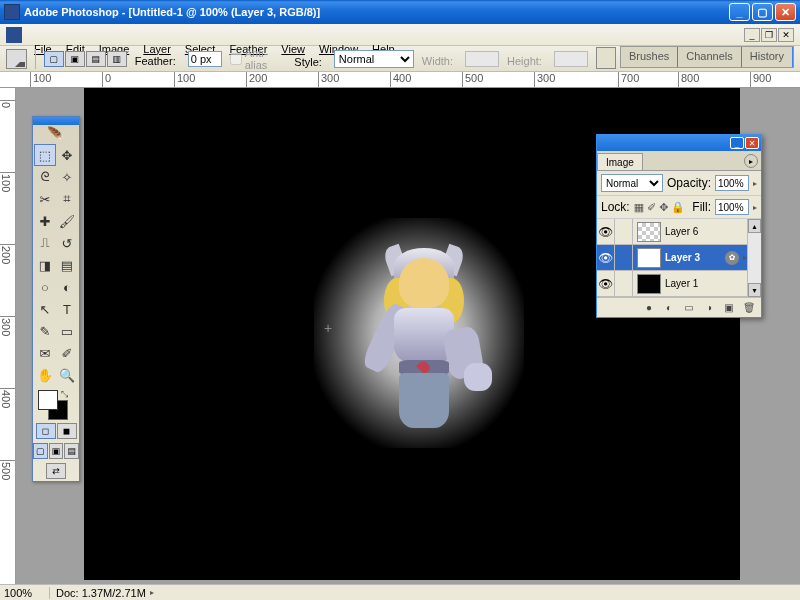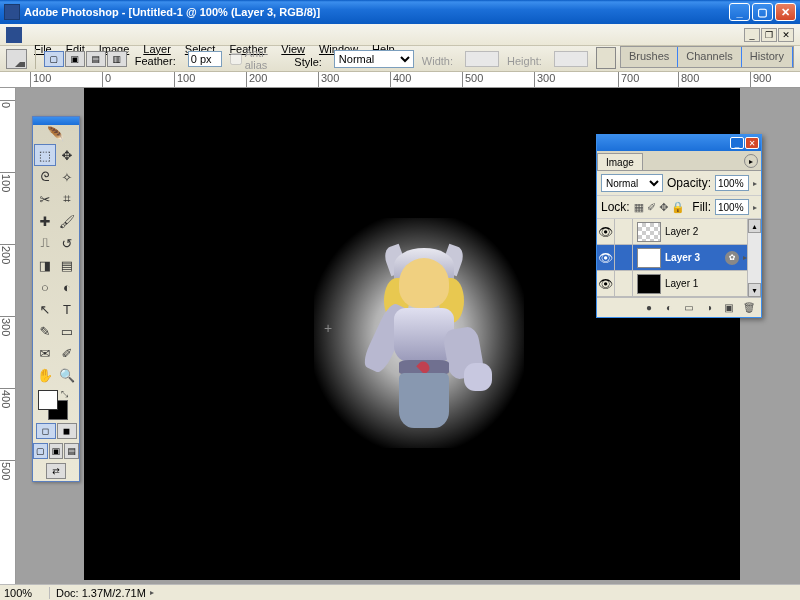--- a/index.html
+++ b/index.html
@@ -293,21 +293,21 @@
     <span class="lp-label" style="margin-left:auto">Fill:</span>
     <input class="lp-input" value="100%" style="">
     <span class="lp-arrow">▸</span>
   </div>
   <div class="lp-body">
     <div class="lp-left lp-list">
       <div class="layer-row">
         <div class="layer-eye">👁</div>
         <div class="layer-link"></div>
         <div class="layer-thumb checker"></div>
-        <div class="layer-name">Layer 2</div>
+        <div class="layer-name">Layer 6</div>
       </div>
       <div class="layer-row sel">
         <div class="layer-eye">👁</div>
         <div class="layer-link"></div>
         <div class="layer-thumb white"></div>
         <div class="layer-name">Layer 3</div>
         <div class="layer-badge">✿</div>
         <span class="lp-arrow">▸</span>
       </div>
       <div class="layer-row">

